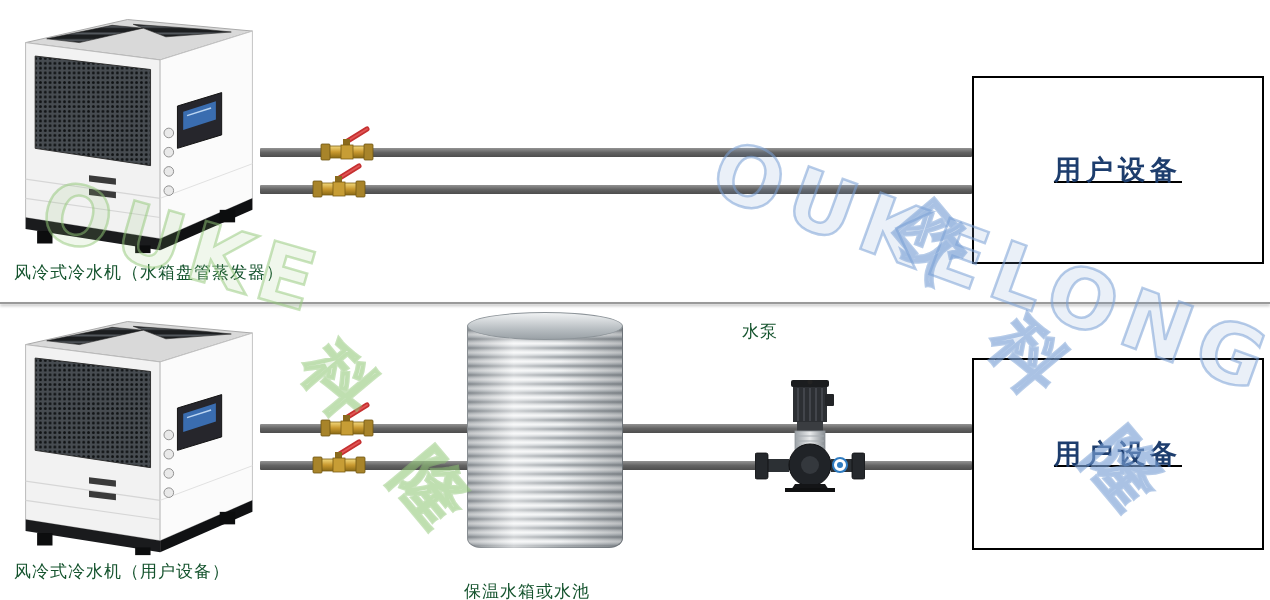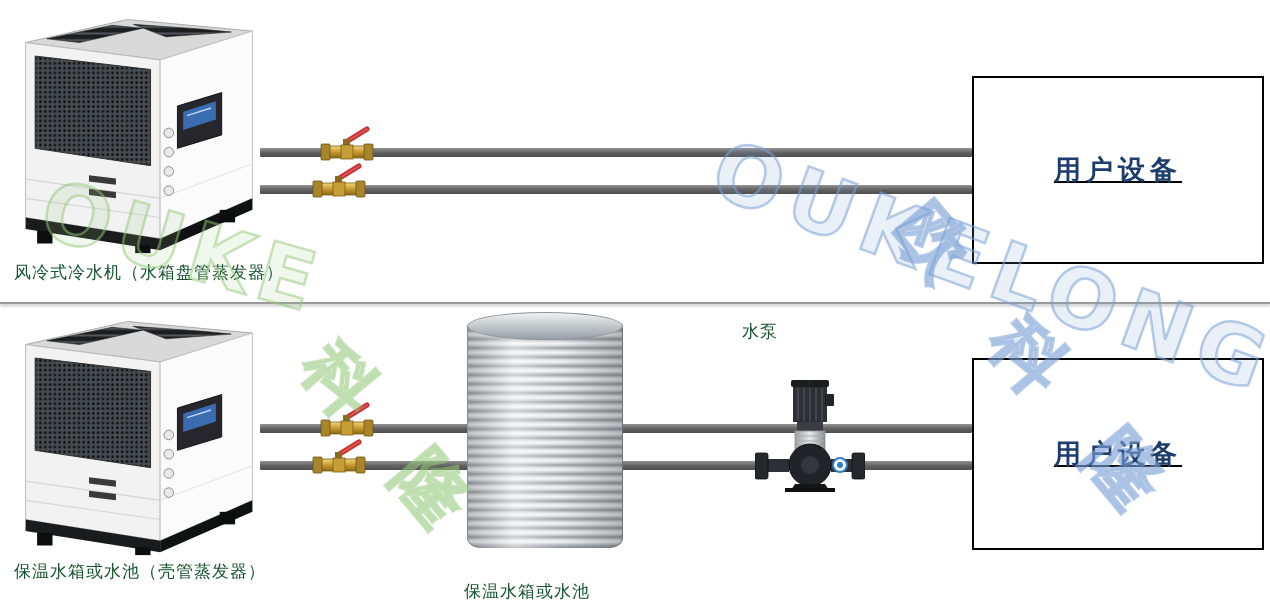--- a/index.html
+++ b/index.html
@@ -218,16 +218,16 @@
     <svg viewBox="0 0 110 112" width="100%" height="100%">
         <use href="#pumpDef"></use>
       </svg>
   </div>
   <div class="caption" style="left:742px;top:320px">水泵</div>
 
   <div class="device-box" style="left:972px;top:358px;width:292px;height:192px">
     <span>用户设备</span>
   </div>
 
-  <div class="caption" style="left:14px;top:560px">保温水箱或水池（壳管蒸发器）</div>
+  <div class="caption" style="left:14px;top:560px">风冷式冷水机（用户设备）</div>
   <div class="caption" style="left:464px;top:580px">保温水箱或水池</div>
 
 </div>
 
 </body></html>

